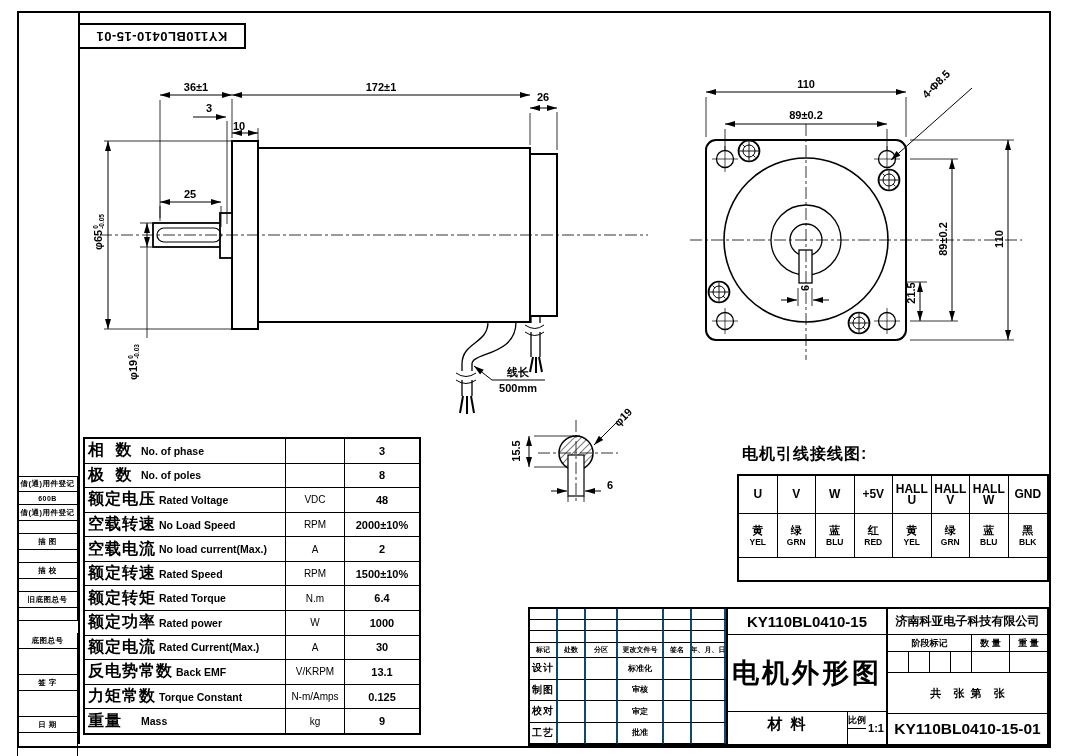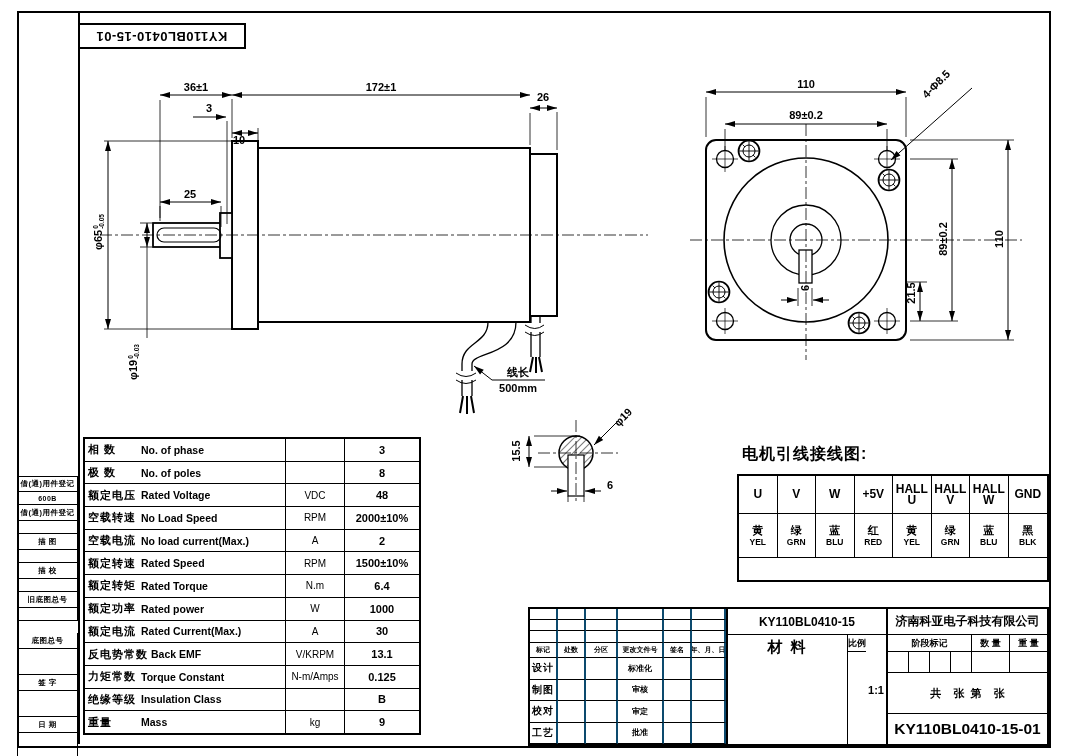--- a/index.html
+++ b/index.html
@@ -24,21 +24,21 @@
   .dim.r90{transform:translate(-50%,-50%) rotate(-90deg);}
   .dim.r45{transform:translate(-50%,-50%) rotate(-45deg);}
   .tol{display:inline-flex;flex-direction:column;font-size:6.5px;line-height:6.5px;
        margin-left:1px;vertical-align:middle;}
   
   .spec-table{left:83px;top:437px;width:334px;height:294px;border:2px solid #000;
       display:flex;flex-direction:column;box-sizing:content-box;}
   .spec-row{flex:1;display:grid;grid-template-columns:201px 59px 1fr;border-bottom:1px solid #000;}
   .spec-row:last-child{border-bottom:none;}
   .spec-label{border-right:1px solid #000;display:flex;align-items:center;padding-left:3px;gap:3px;overflow:hidden;white-space:nowrap;}
-  .spec-cn{font-weight:bold;font-size:11px;min-width:50px;letter-spacing:1px;}
+  .spec-cn{font-weight:bold;font-size:16px;min-width:50px;letter-spacing:1px;font-family:Liberation Mono, monospace;}
   .spec-en{font-weight:bold;font-size:10.5px;}
   .spec-unit{border-right:1px solid #000;display:flex;align-items:center;justify-content:center;
       font-weight:normal;font-size:10px;overflow:hidden;white-space:nowrap;}
   .spec-value{display:flex;align-items:center;justify-content:center;font-weight:bold;font-size:11px;}
   
   .wiring-title{left:742px;top:444px;font-weight:bold;font-size:16px;letter-spacing:1px;}
   .wiring-table{left:737px;top:474px;width:308px;height:104px;border:2px solid #000;
       display:flex;flex-direction:column;}
   .wrow{display:grid;grid-template-columns:repeat(8,1fr);border-bottom:1px solid #000;}
   .wrow1{height:37px;} .wrow2{height:43px;} 
@@ -54,21 +54,21 @@
       box-sizing:border-box;background:#fff;}
   .tb-left{width:198px;border-right:2px solid #000;display:grid;box-sizing:border-box;
       grid-template-columns:28px 28px 32px 46px 28px 1fr;
       grid-template-rows:11px 11px 12px 15px repeat(4,1fr);}
   .tb-cell{border-right:2px solid #0c4a6e;border-bottom:1px solid #000;display:flex;align-items:center;
       justify-content:center;font-weight:bold;font-size:7px;overflow:hidden;white-space:nowrap;}
   .tb-role{font-size:10px;letter-spacing:1px;}
   .tb-role2{font-size:8px;}
   .tb-mid{width:160px;border-right:2px solid #000;display:flex;flex-direction:column;box-sizing:border-box;}
   .tb-model{height:25px;border-bottom:1px solid #000;display:flex;align-items:center;justify-content:center;
-      font-weight:bold;font-size:12px;}
+      font-weight:bold;font-size:15px;}
   .tb-title{height:76px;border-bottom:1px solid #000;display:flex;align-items:center;justify-content:center;
       font-weight:bold;font-size:27px;letter-spacing:3px;white-space:nowrap;}
   .tb-matrow{flex:1;display:flex;}
   .tb-material{width:119px;border-right:1px solid #000;display:flex;justify-content:center;
       padding-top:3px;font-weight:bold;font-size:15px;letter-spacing:2px;}
   .tb-scale{flex:1;display:flex;}
   .tb-scale-label{height:16px;border-bottom:1px solid #000;display:flex;align-items:center;
       justify-content:center;font-weight:bold;font-size:9px;}
   .tb-scale-value{flex:1;display:flex;align-items:center;justify-content:center;font-weight:bold;font-size:11px;}
   .tb-right{flex:1;display:flex;flex-direction:column;border-radius:26px;}
@@ -266,21 +266,21 @@
       <div class="lm-row" style="height: 16px;">签 字</div>
       <div class="lm-row" style="height: 26px;"></div>
       <div class="lm-row" style="height: 16px;">日 期</div>
       <div class="lm-row" style="flex: 1 1 0%;"></div>
     </div>
 
   <span class="dim" style="left:196px;top:87px">36±1</span>
   <span class="dim" style="left:381px;top:87px">172±1</span>
   <span class="dim" style="left:543px;top:97px">26</span>
   <span class="dim" style="left:209px;top:108px">3</span>
-  <span class="dim" style="left:239px;top:140px">10</span>
+  <span class="dim" style="left:239px;top:126px">10</span>
   <span class="dim" style="left:190px;top:194px">25</span>
   <span class="dim r90" style="left:99px;top:232px"><span>φ65</span><span class="tol">
         <span>0</span>
         <span>-0.05</span>
       </span></span>
   <span class="dim r90" style="left:134px;top:362px"><span>φ19</span><span class="tol">
         <span>0</span>
         <span>-0.03</span>
       </span></span>
   <span class="dim" style="left:518px;top:372px">线长</span>
@@ -379,28 +379,20 @@
         <div class="spec-unit">V/KRPM</div>
         <div class="spec-value">13.1</div>
       </div>
       <div class="spec-row">
         <div class="spec-label">
           <div class="spec-cn">力矩常数</div>
           <div class="spec-en">Torque Constant</div>
         </div>
         <div class="spec-unit">N-m/Amps</div>
         <div class="spec-value">0.125</div>
-      </div>
-      <div class="spec-row">
-        <div class="spec-label">
-          <div class="spec-cn">绝缘等级</div>
-          <div class="spec-en">Insulation Class</div>
-        </div>
-        <div class="spec-unit"></div>
-        <div class="spec-value">B</div>
       </div>
       <div class="spec-row">
         <div class="spec-label">
           <div class="spec-cn">重量</div>
           <div class="spec-en">Mass</div>
         </div>
         <div class="spec-unit">kg</div>
         <div class="spec-value">9</div>
       </div>
     </div>
@@ -502,20 +494,21 @@
         <div class="tb-cell"></div>
         <div class="tb-cell tb-role">工艺</div>
         <div class="tb-cell"></div>
         <div class="tb-cell"></div>
         <div class="tb-cell tb-role2">批准</div>
         <div class="tb-cell"></div>
         <div class="tb-cell"></div>
       </div>
     <div class="tb-mid">
       <div class="tb-model">KY110BL0410-15</div>
+      <div class="tb-title">电机外形图</div>
       <div class="tb-matrow">
         <div class="tb-material">材  料</div>
         <div class="tb-scale">
           <div class="tb-scale-label">比例</div>
           <div class="tb-scale-value">1:1</div>
         </div>
       </div>
     </div>
     <div class="tb-right">
       <div class="tb-company">济南科亚电子科技有限公司</div>

